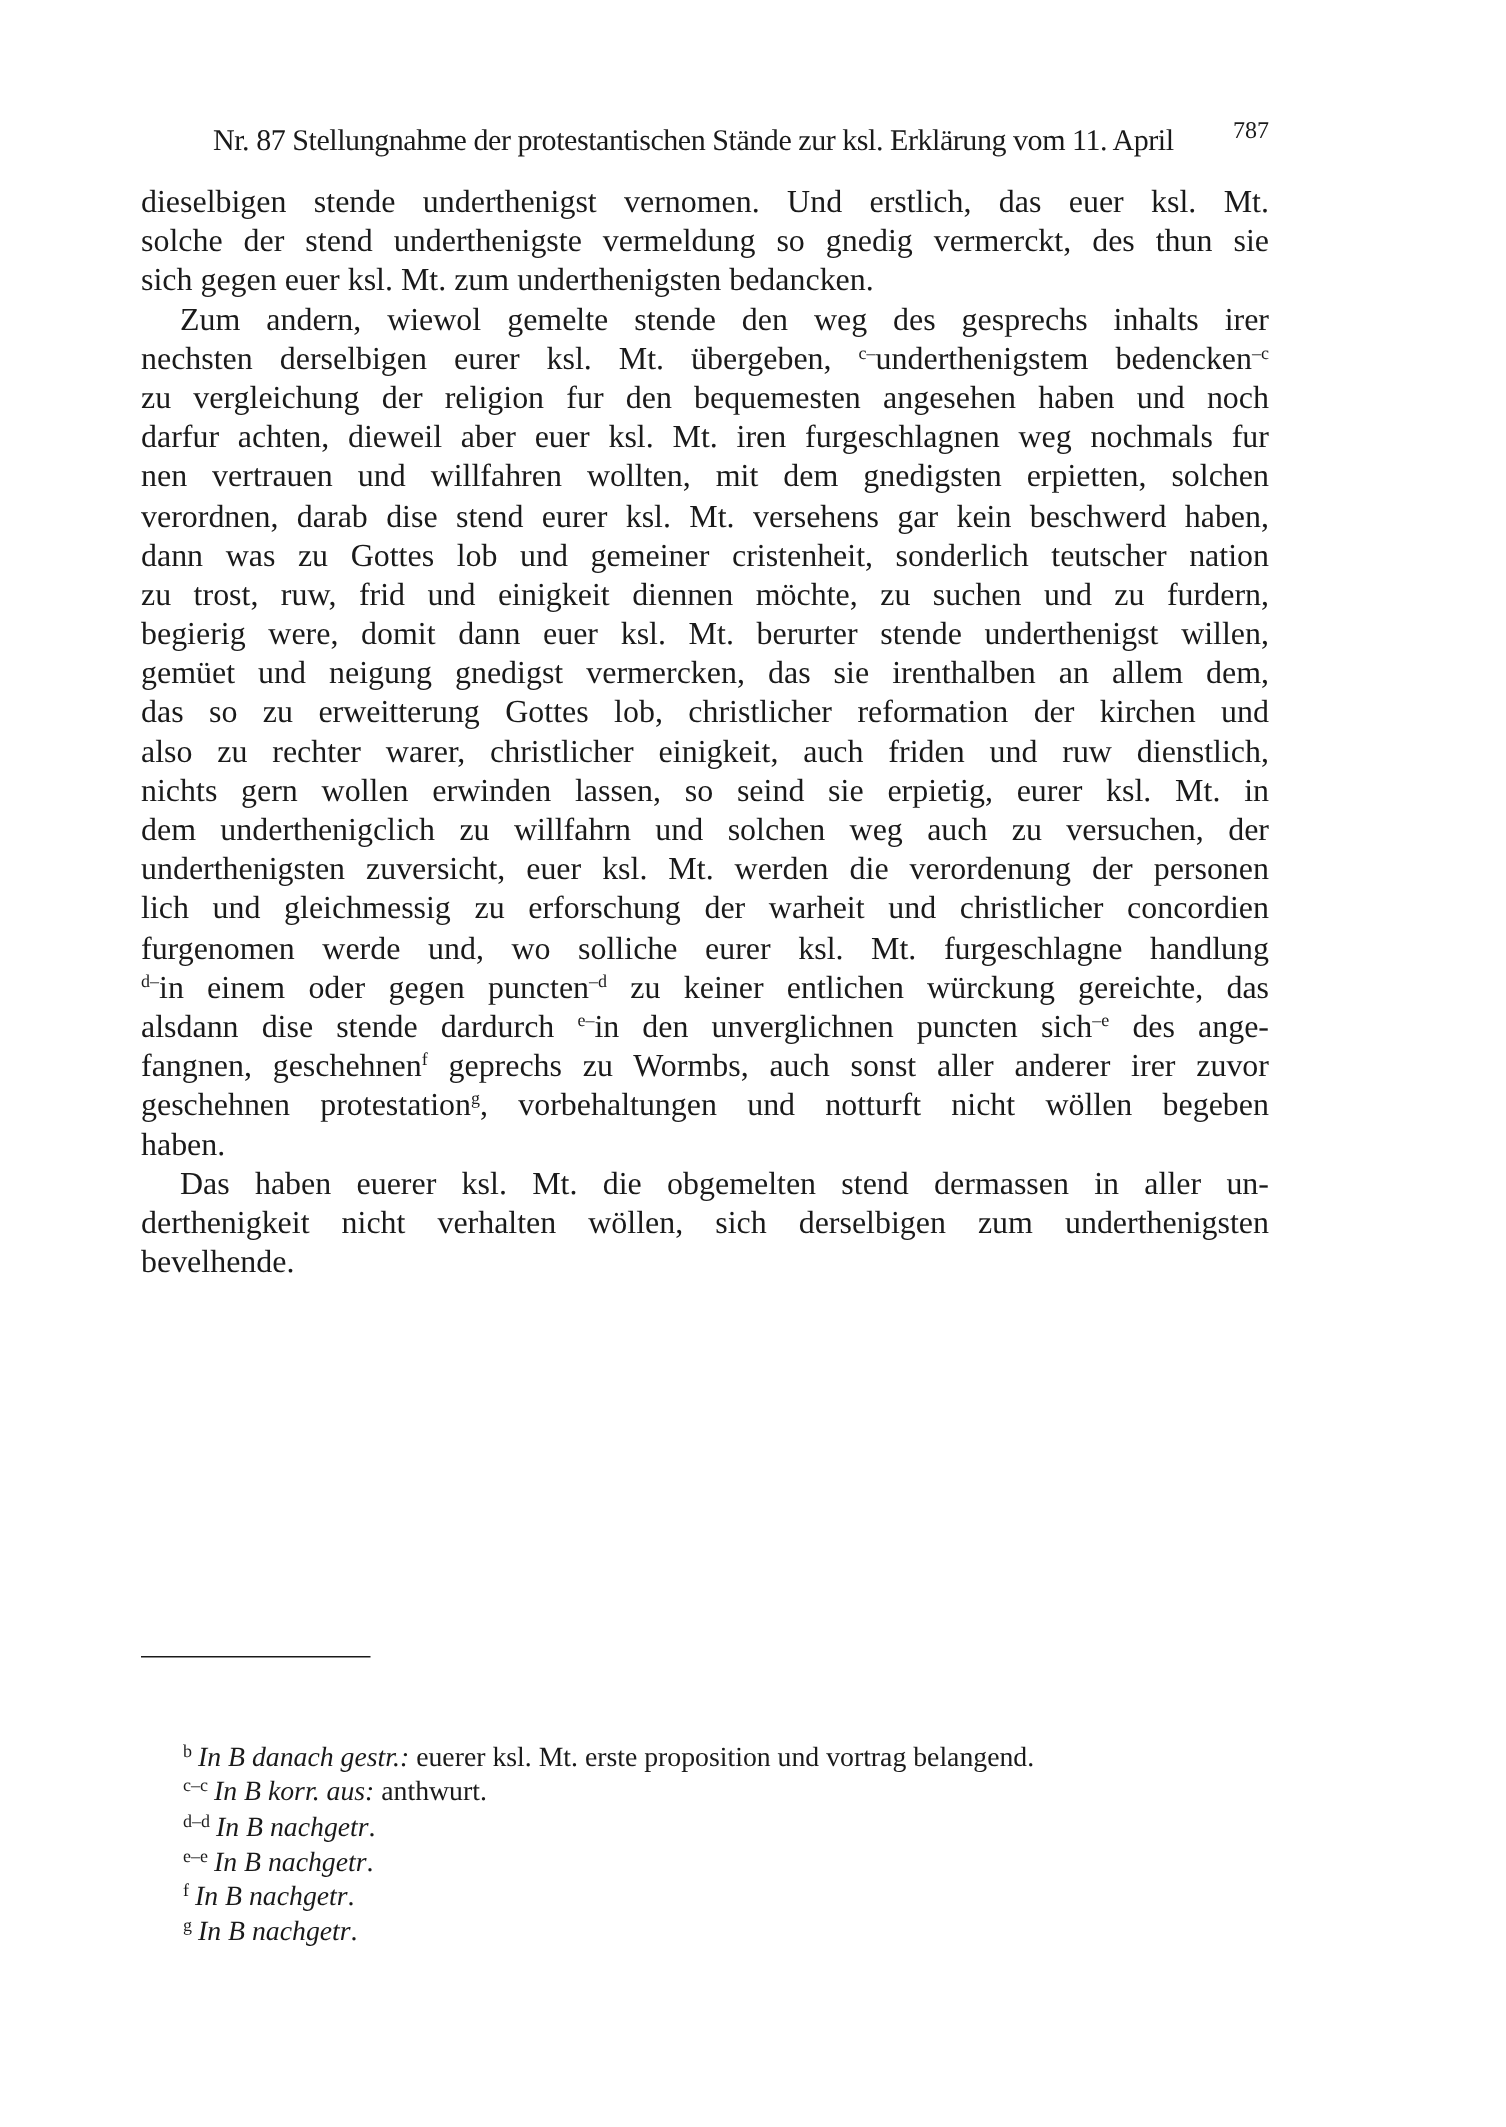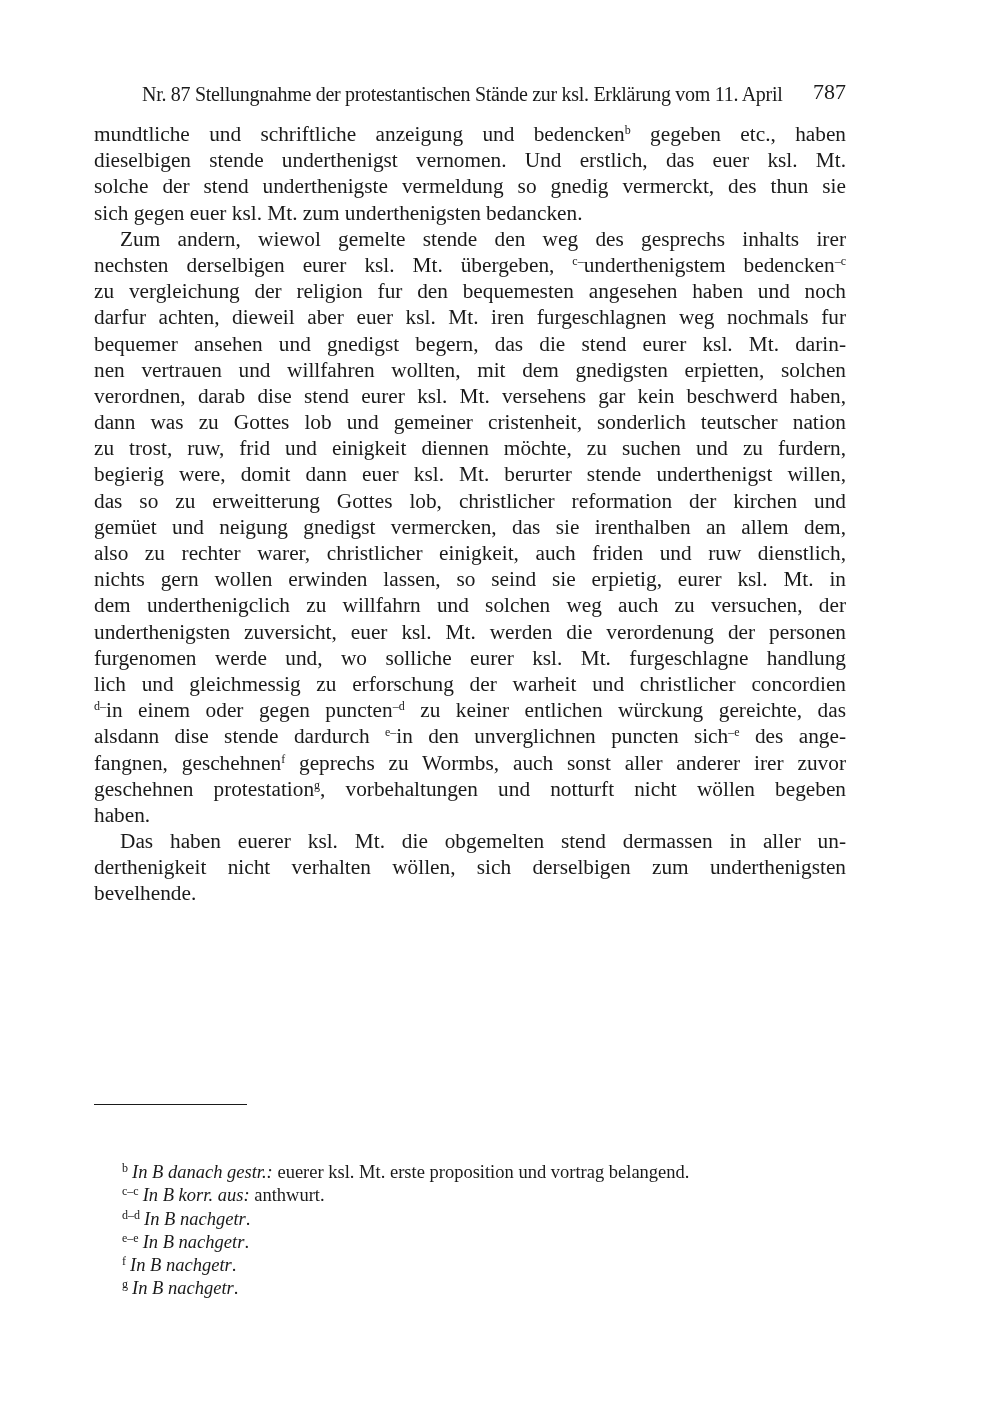--- a/index.html
+++ b/index.html
@@ -1,62 +1,60 @@
 <!DOCTYPE html>
 <html><head>
 <meta charset="utf-8">
 <style>
   html, body { margin: 0; padding: 0; background: #ffffff; }
   body { width: 1004px; height: 1418px; position: relative; overflow: hidden;
          font-family: "Liberation Serif", "DejaVu Serif", serif; color: #1a1a1a; }
   .header { position: absolute; left: 142px; top: 78px; width: 704px; height: 30px; }
   .header .title { position: absolute; left: 0; top: 5px; font-size: 20px; letter-spacing: -0.3px; white-space: nowrap; }
-  .header .pageno { position: absolute; right: 0; top: 1px; font-size: 22px; }
+  .header .pageno { position: absolute; right: 0; top: 1px; font-size: 16px; }
   .body { position: absolute; left: 94px; top: 121px; width: 752px; }
   .line { height: 26.2px; line-height: 26.2px; font-size: 21.3px; white-space: nowrap; }
   .line.j { text-align: justify; text-align-last: justify; }
   .line.ind { padding-left: 26px; }
   sup { font-size: 12px; line-height: 0; vertical-align: 7px; }
   .footrule { position: absolute; left: 94px; top: 1104px; width: 153px; height: 1px; background: #1a1a1a; }
   .notes { position: absolute; left: 122px; top: 1161px; }
   .note { height: 23.3px; line-height: 23.3px; font-size: 18.5px; white-space: nowrap; }
   .note i { font-style: italic; }
   .note sup { font-size: 12px; vertical-align: 6px; margin-right: 4px; }
 </style>
 </head>
 <body>
 
 <div class="header">
   <span class="title">Nr. 87 Stellungnahme der protestantischen Stände zur ksl. Erklärung vom 11. April</span>
   <span class="pageno">787</span>
 </div>
 
 <div class="body">
-  <div class="line j"><span>mundtliche und schriftliche anzeigung und bedencken</span><sup>b</sup><span> gegeben etc., haben</span></div>
   <div class="line j">dieselbigen stende underthenigst vernomen. Und erstlich, das euer ksl. Mt.</div>
   <div class="line j">solche der stend underthenigste vermeldung so gnedig vermerckt, des thun sie</div>
   <div class="line">sich gegen euer ksl. Mt. zum underthenigsten bedancken.</div>
   <div class="line j ind">Zum andern, wiewol gemelte stende den weg des gesprechs inhalts irer</div>
   <div class="line j"><span>nechsten derselbigen eurer ksl. Mt. übergeben, </span><sup>c–</sup><span>underthenigstem bedencken</span><sup>–c</sup></div>
   <div class="line j">zu vergleichung der religion fur den bequemesten angesehen haben und noch</div>
   <div class="line j">darfur achten, dieweil aber euer ksl. Mt. iren furgeschlagnen weg nochmals fur</div>
-  <div class="line j">bequemer ansehen und gnedigst begern, das die stend eurer ksl. Mt. darin-</div>
   <div class="line j">nen vertrauen und willfahren wollten, mit dem gnedigsten erpietten, solchen</div>
   <div class="line j">verordnen, darab dise stend eurer ksl. Mt. versehens gar kein beschwerd haben,</div>
   <div class="line j">dann was zu Gottes lob und gemeiner cristenheit, sonderlich teutscher nation</div>
   <div class="line j">zu trost, ruw, frid und einigkeit diennen möchte, zu suchen und zu furdern,</div>
   <div class="line j">begierig were, domit dann euer ksl. Mt. berurter stende underthenigst willen,</div>
+  <div class="line j">gemüet und neigung gnedigst vermercken, das sie irenthalben an allem dem,</div>
   <div class="line j">das so zu erweitterung Gottes lob, christlicher reformation der kirchen und</div>
-  <div class="line j">gemüet und neigung gnedigst vermercken, das sie irenthalben an allem dem,</div>
   <div class="line j">also zu rechter warer, christlicher einigkeit, auch friden und ruw dienstlich,</div>
   <div class="line j">nichts gern wollen erwinden lassen, so seind sie erpietig, eurer ksl. Mt. in</div>
   <div class="line j">dem underthenigclich zu willfahrn und solchen weg auch zu versuchen, der</div>
   <div class="line j">underthenigsten zuversicht, euer ksl. Mt. werden die verordenung der personen</div>
+  <div class="line j">lich und gleichmessig zu erforschung der warheit und christlicher concordien</div>
   <div class="line j">furgenomen werde und, wo solliche eurer ksl. Mt. furgeschlagne handlung</div>
-  <div class="line j">lich und gleichmessig zu erforschung der warheit und christlicher concordien</div>
   <div class="line j"><sup>d–</sup><span>in einem oder gegen puncten</span><sup>–d</sup><span> zu keiner entlichen würckung gereichte, das</span></div>
   <div class="line j"><span>alsdann dise stende dardurch </span><sup>e–</sup><span>in den unverglichnen puncten sich</span><sup>–e</sup><span> des ange-</span></div>
   <div class="line j"><span>fangnen, geschehnen</span><sup>f</sup><span> geprechs zu Wormbs, auch sonst aller anderer irer zuvor</span></div>
   <div class="line j"><span>geschehnen protestation</span><sup>g</sup><span>, vorbehaltungen und notturft nicht wöllen begeben</span></div>
   <div class="line">haben.</div>
   <div class="line j ind">Das haben euerer ksl. Mt. die obgemelten stend dermassen in aller un-</div>
   <div class="line j">derthenigkeit nicht verhalten wöllen, sich derselbigen zum underthenigsten</div>
   <div class="line">bevelhende.</div>
 </div>
 

